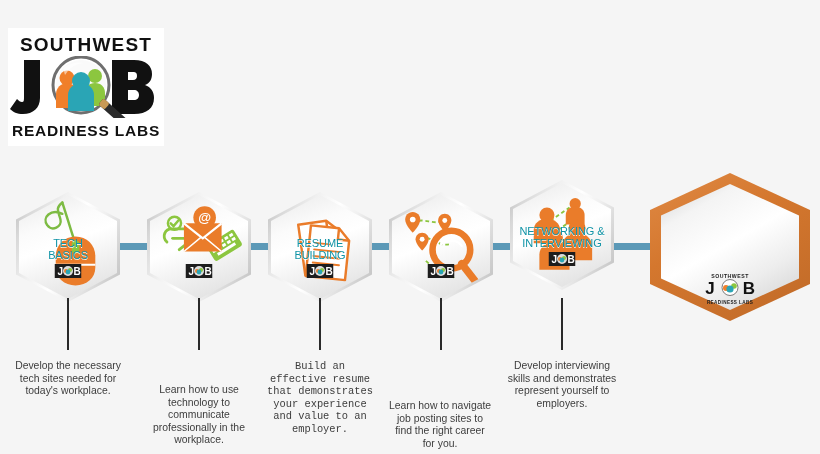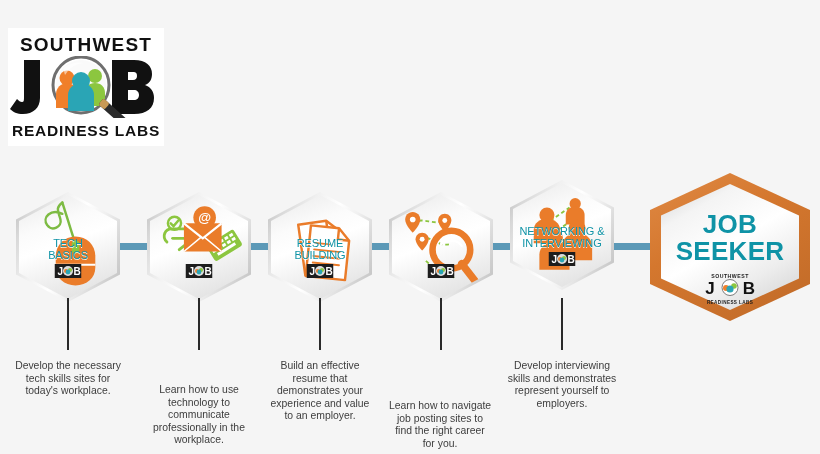--- a/index.html
+++ b/index.html
@@ -265,21 +265,21 @@
       <text x="3" y="11" font-size="10" font-weight="bold" fill="#ffffff" font-family="Liberation Sans, sans-serif">J</text>
       <circle cx="13.5" cy="7" r="5" fill="#dddddd"></circle>
       <circle cx="11.5" cy="7" r="2" fill="#f07f2a"></circle>
       <circle cx="15.5" cy="6" r="2" fill="#8cc63f"></circle>
       <circle cx="13.5" cy="8" r="2.4" fill="#2aa5b5"></circle>
       <text x="19" y="11" font-size="10" font-weight="bold" fill="#ffffff" font-family="Liberation Sans, sans-serif">B</text>
     </svg>
   </div>
 </div>
 <div class="stem" style="left:67px; top:298px; height:52px;"></div>
-<div class="caption" style="left:14px; top:360px; width:108px;">Develop the necessary tech skills sites for today's workplace.</div>
+<div class="caption" style="left:14px; top:360px; width:108px;">Develop the necessary tech sites needed for today's workplace.</div>
 
 <div class="hex-node" style="left:147px; top:192px;">
   <div class="hex-shape"></div>
   <div class="hex-inner">
     <svg class="hex-art" viewBox="0 0 104 110">
 
       <path d="M18 50 c-6 -6 -2 -14 5 -14 l18 0 c6 0 9 7 4 11 l-14 11" fill="none" stroke="#8cc63f" stroke-width="3" stroke-linecap="round"></path>
       <path d="M24 46 h16" fill="none" stroke="#8cc63f" stroke-width="3" stroke-linecap="round"></path>
 
       <g transform="rotate(-32 78 54)">
@@ -353,21 +353,21 @@
       <text x="3" y="11" font-size="10" font-weight="bold" fill="#ffffff" font-family="Liberation Sans, sans-serif">J</text>
       <circle cx="13.5" cy="7" r="5" fill="#dddddd"></circle>
       <circle cx="11.5" cy="7" r="2" fill="#f07f2a"></circle>
       <circle cx="15.5" cy="6" r="2" fill="#8cc63f"></circle>
       <circle cx="13.5" cy="8" r="2.4" fill="#2aa5b5"></circle>
       <text x="19" y="11" font-size="10" font-weight="bold" fill="#ffffff" font-family="Liberation Sans, sans-serif">B</text>
     </svg>
   </div>
 </div>
 <div class="stem" style="left:319px; top:298px; height:52px;"></div>
-<div class="caption" style="left:266px; top:360px; width:108px;">Build an effective resume that demonstrates your experience and value to an employer.</div>
+<div class="caption" style="left:266px; top:360px; width:108px;font-family:Liberation Mono, monospace;">Build an effective resume that demonstrates your experience and value to an employer.</div>
 
 <div class="hex-node" style="left:389px; top:192px;">
   <div class="hex-shape"></div>
   <div class="hex-inner">
     <svg class="hex-art" viewBox="0 0 104 110">
       <path d="M22 30 C34 22 44 34 56 26" fill="none" stroke="#8cc63f" stroke-width="2" stroke-dasharray="4 3"></path>
       <path d="M30 46 C42 42 48 56 62 52" fill="none" stroke="#8cc63f" stroke-width="2" stroke-dasharray="4 3"></path>
       <path d="M36 70 C46 80 58 78 66 88" fill="none" stroke="#8cc63f" stroke-width="2" stroke-dasharray="4 3"></path>
       <g fill="#ea7c2a">
         <path d="M22 18 c5 0 8 4 8 8 c0 6 -8 14 -8 14 c0 0 -8 -8 -8 -14 c0 -4 3 -8 8 -8 Z"></path>
@@ -436,22 +436,20 @@
       <text x="19" y="11" font-size="10" font-weight="bold" fill="#ffffff" font-family="Liberation Sans, sans-serif">B</text>
     </svg>
   </div>
 </div>
 <div class="stem" style="left:561px; top:298px; height:52px;"></div>
 <div class="caption" style="left:506px; top:360px; width:112px;">Develop interviewing skills and demonstrates represent yourself to employers.</div>
 
 <div id="goal-node">
   <div id="goal-outer"></div>
   <div id="goal-inner"></div>
-  <div id="goal-title">JOB
-SEEKER</div>
   <div id="goal-badge">
     <div class="gb-top">SOUTHWEST</div>
     <svg width="62" height="17" viewBox="0 0 62 17">
       <text x="11" y="15" font-size="17" font-weight="bold" fill="#111111" text-anchor="middle" font-family="Liberation Sans, sans-serif">J</text>
       <circle cx="31" cy="8.5" r="8" fill="#ffffff" stroke="#7a7a7a" stroke-width="1"></circle>
       <circle cx="27" cy="9" r="3" fill="#f07f2a"></circle>
       <circle cx="35" cy="7" r="2.8" fill="#8cc63f"></circle>
       <circle cx="31" cy="10" r="3.6" fill="#2aa5b5"></circle>
       <text x="50" y="15" font-size="17" font-weight="bold" fill="#111111" text-anchor="middle" font-family="Liberation Sans, sans-serif">B</text>
     </svg>

